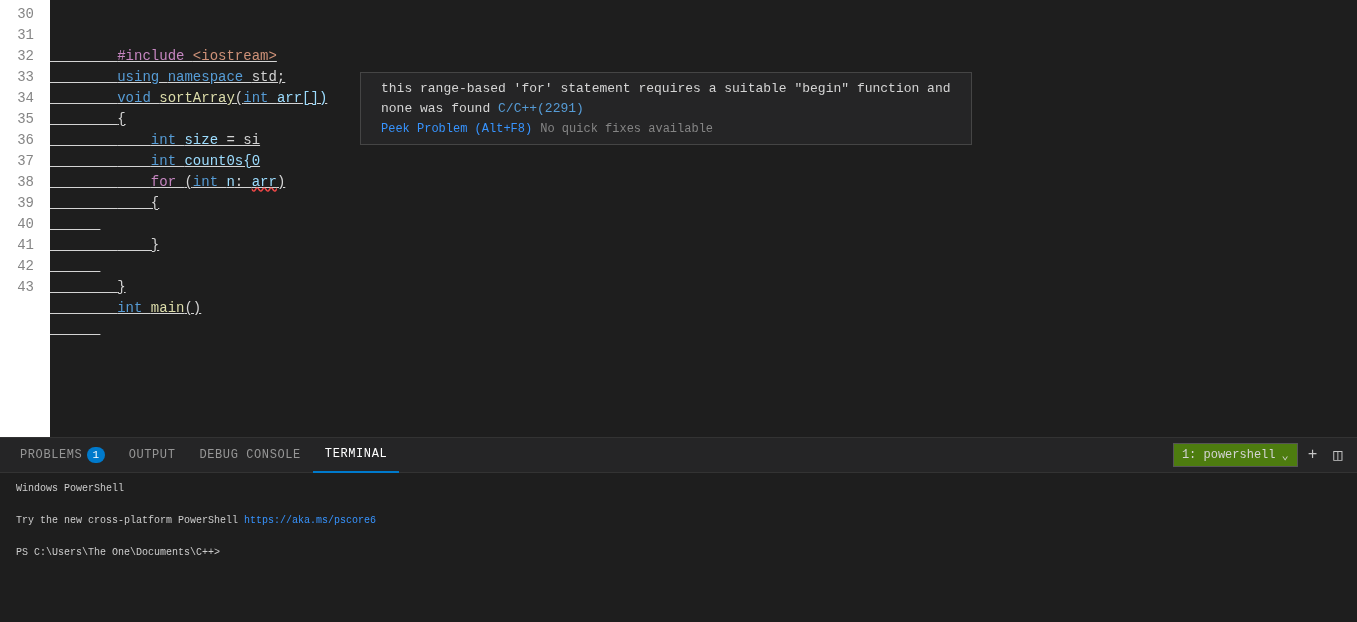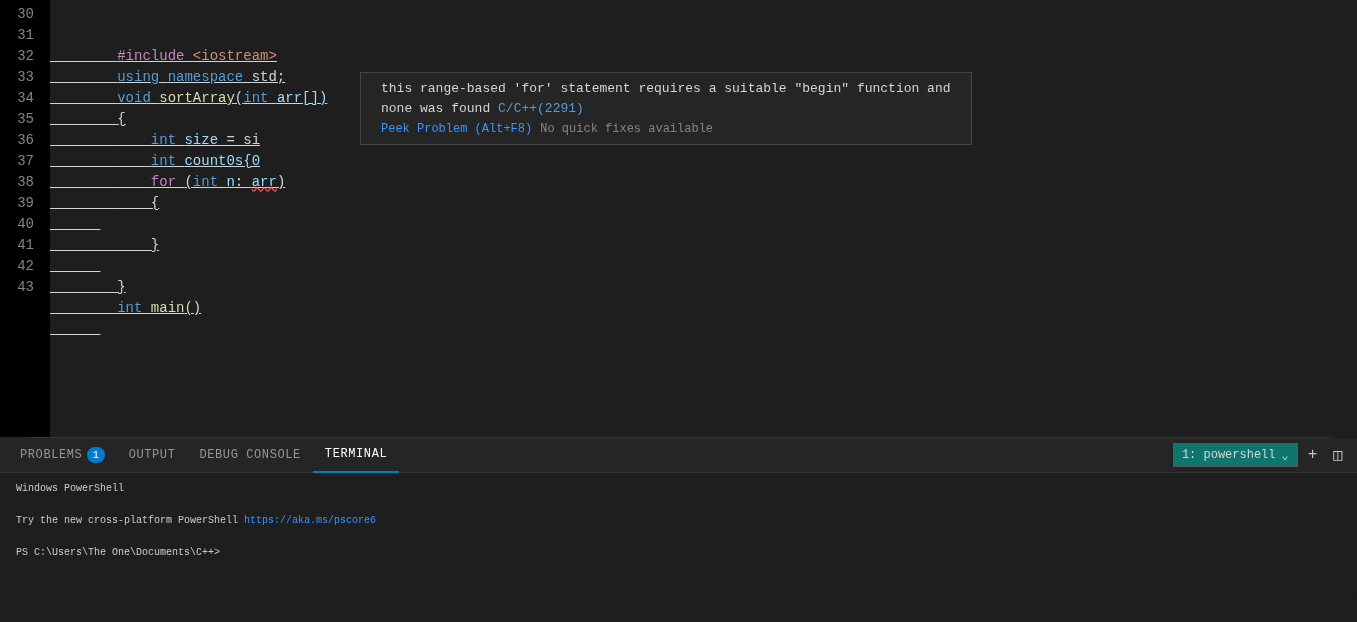--- a/index.html
+++ b/index.html
@@ -22,21 +22,21 @@
       position: relative;
     }
 
     .code-container {
       display: flex;
       height: 100%;
       position: relative;
     }
 
     .line-numbers {
-      background: #000000;
+      background: #ffffff;
       color: #858585;
       padding: 0 16px 0 10px;
       user-select: none;
       min-width: 50px;
       text-align: right;
       line-height: 21px;
       padding-top: 4px;
     }
 
     .line-numbers .ln {
@@ -113,21 +113,20 @@
       margin-top: 20px;
     }
 
     
     .bottom-panel {
       background: #1e1e1e;
       border-top: 1px solid #333;
       display: flex;
       flex-direction: column;
       height: 185px;
-      border-radius: 31px;
     }
 
     .panel-tabs {
       display: flex;
       align-items: center;
       background: #252526;
       height: 35px;
       border-bottom: 1px solid #333;
       padding: 0 8px;
       gap: 0;
@@ -166,21 +165,21 @@
     }
 
     .panel-right {
       margin-left: auto;
       display: flex;
       align-items: center;
       gap: 4px;
     }
 
     .dropdown-selector {
-      background: #0f766e;
+      background: #4d7c0f;
       border: 1px solid #555;
       color: #d4d4d4;
       font-size: 12px;
       padding: 2px 8px;
       display: flex;
       align-items: center;
       gap: 6px;
       cursor: pointer;
       height: 24px;
     }

